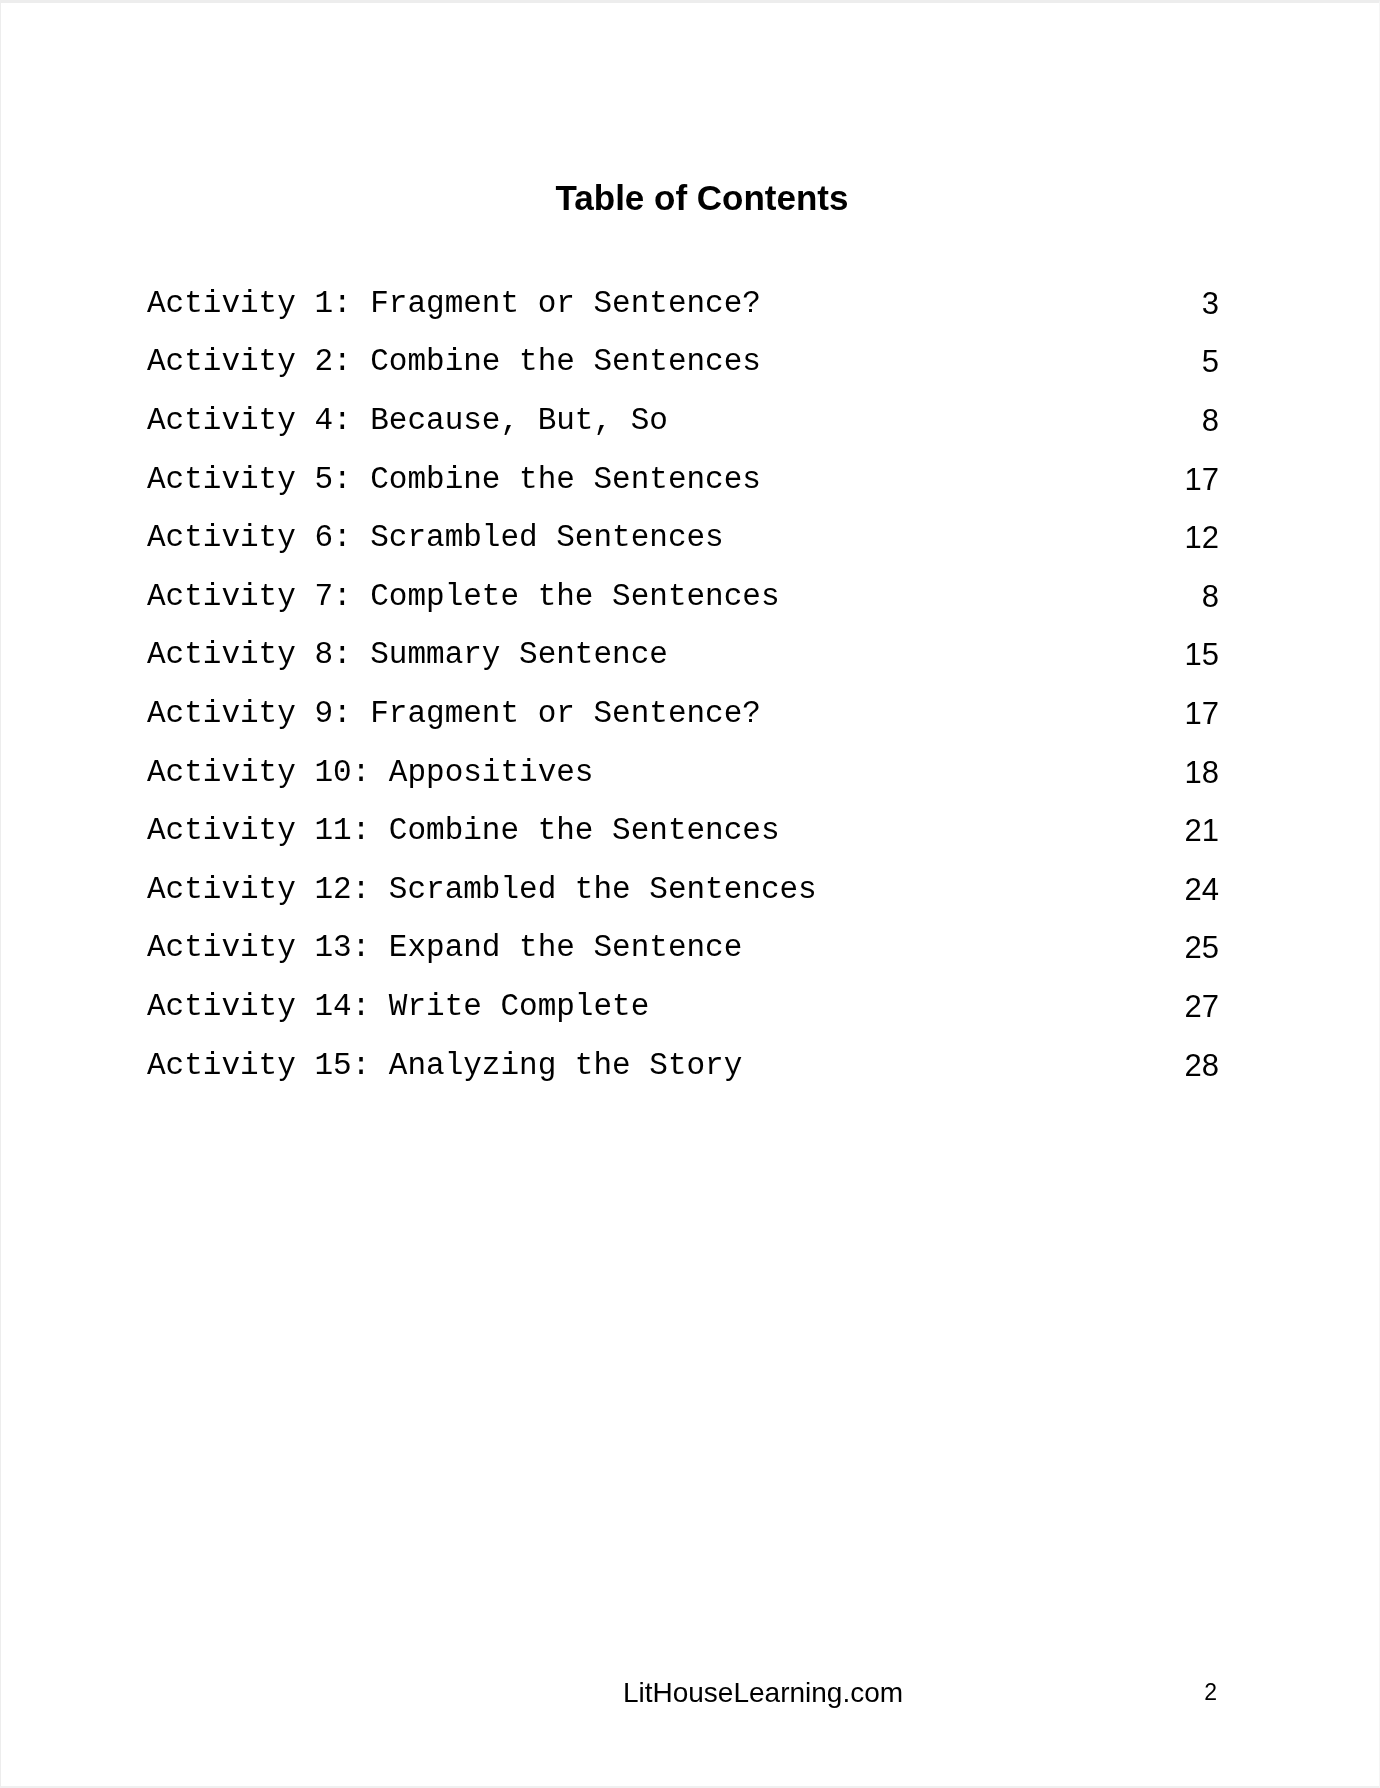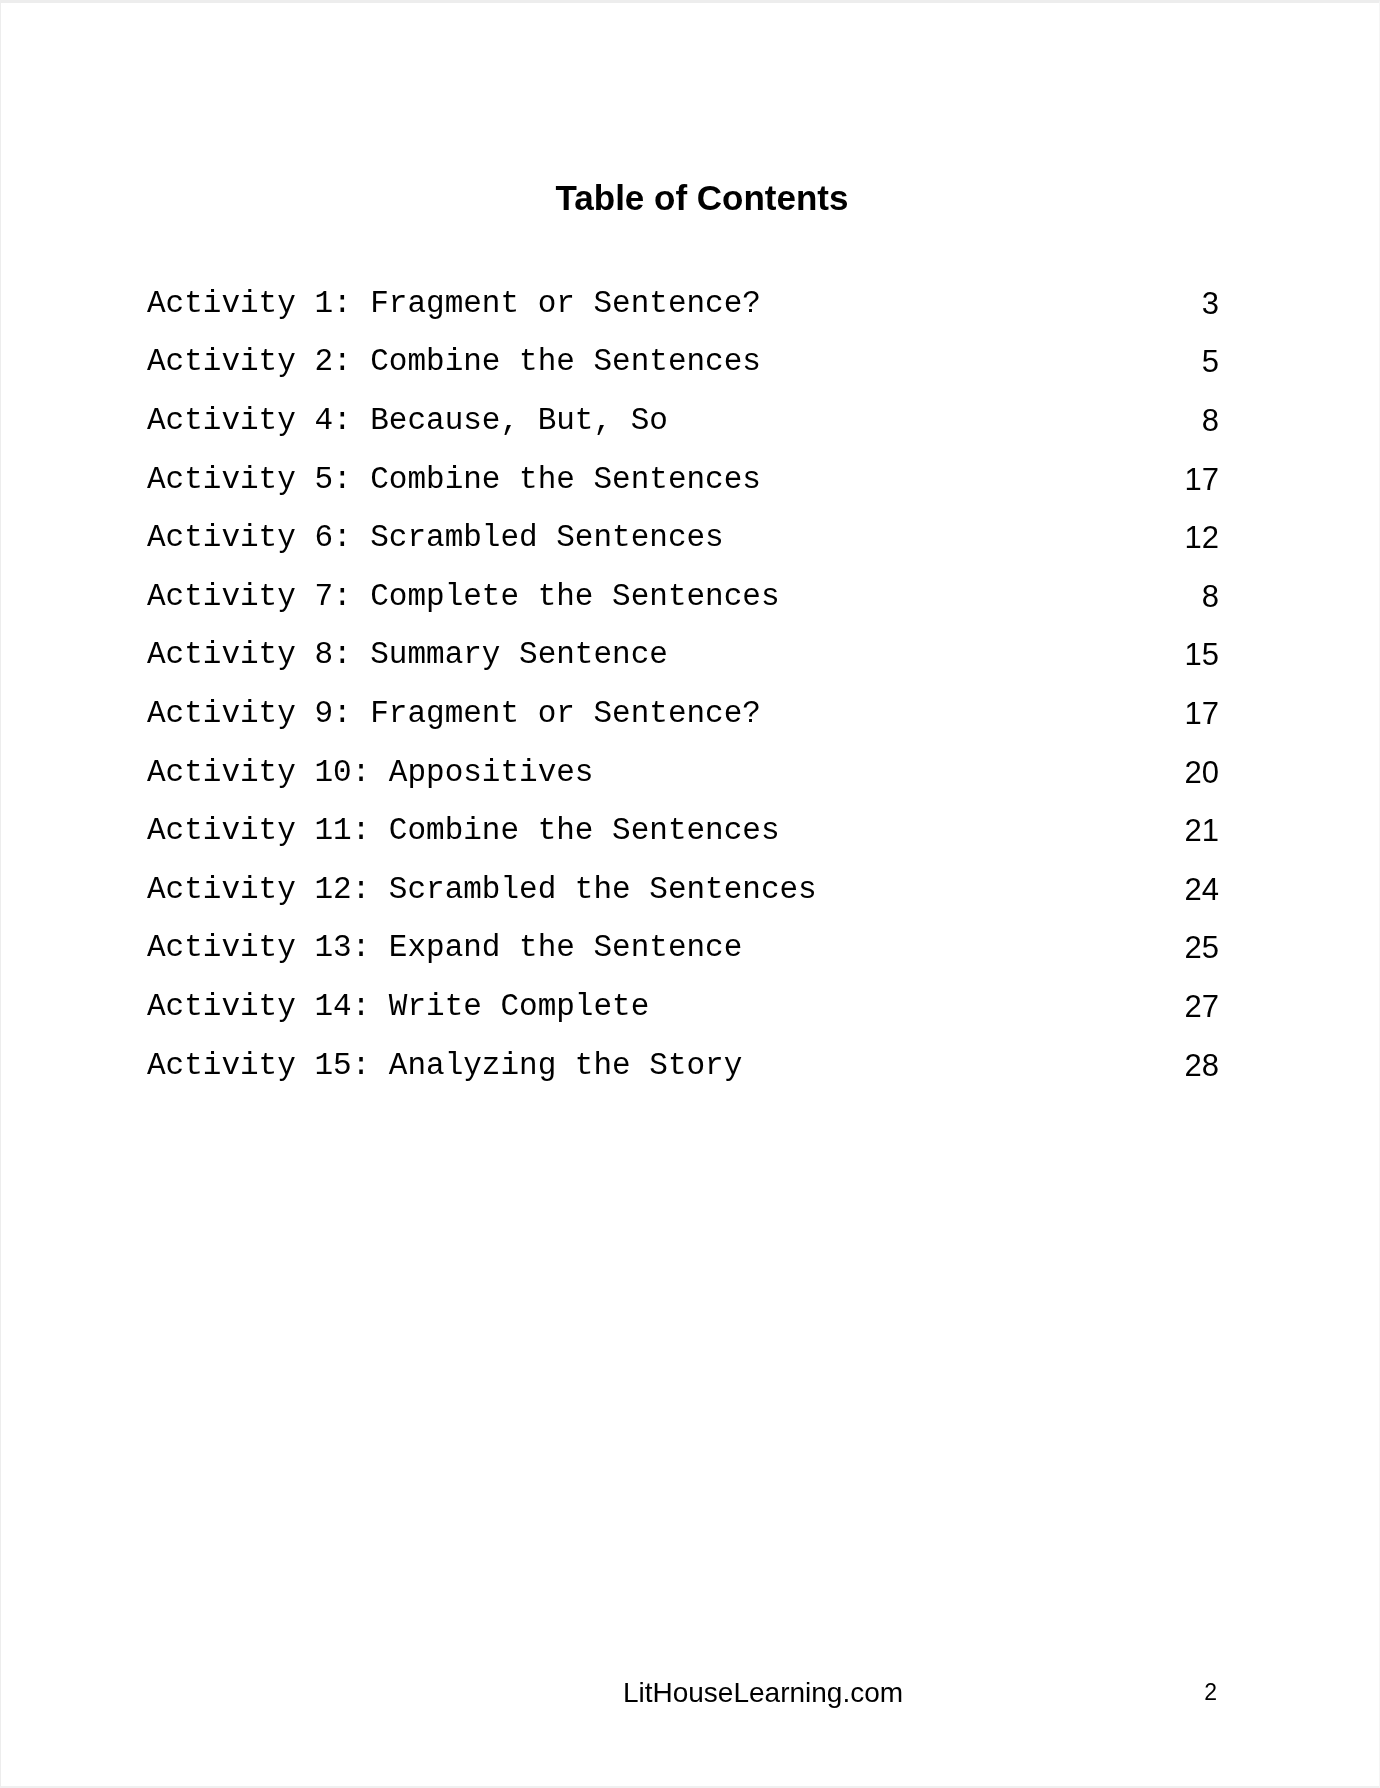--- a/index.html
+++ b/index.html
@@ -117,21 +117,21 @@
       <span class="toc-page">15</span>
     </div>
 
     <div class="toc-row">
       <span class="toc-label">Activity 9: Fragment or Sentence?</span>
       <span class="toc-page">17</span>
     </div>
 
     <div class="toc-row">
       <span class="toc-label">Activity 10: Appositives</span>
-      <span class="toc-page">20</span>
+      <span class="toc-page">18</span>
     </div>
 
     <div class="toc-row">
       <span class="toc-label">Activity 11: Combine the Sentences</span>
       <span class="toc-page">21</span>
     </div>
 
     <div class="toc-row">
       <span class="toc-label">Activity 12: Scrambled the Sentences</span>
       <span class="toc-page">24</span>

